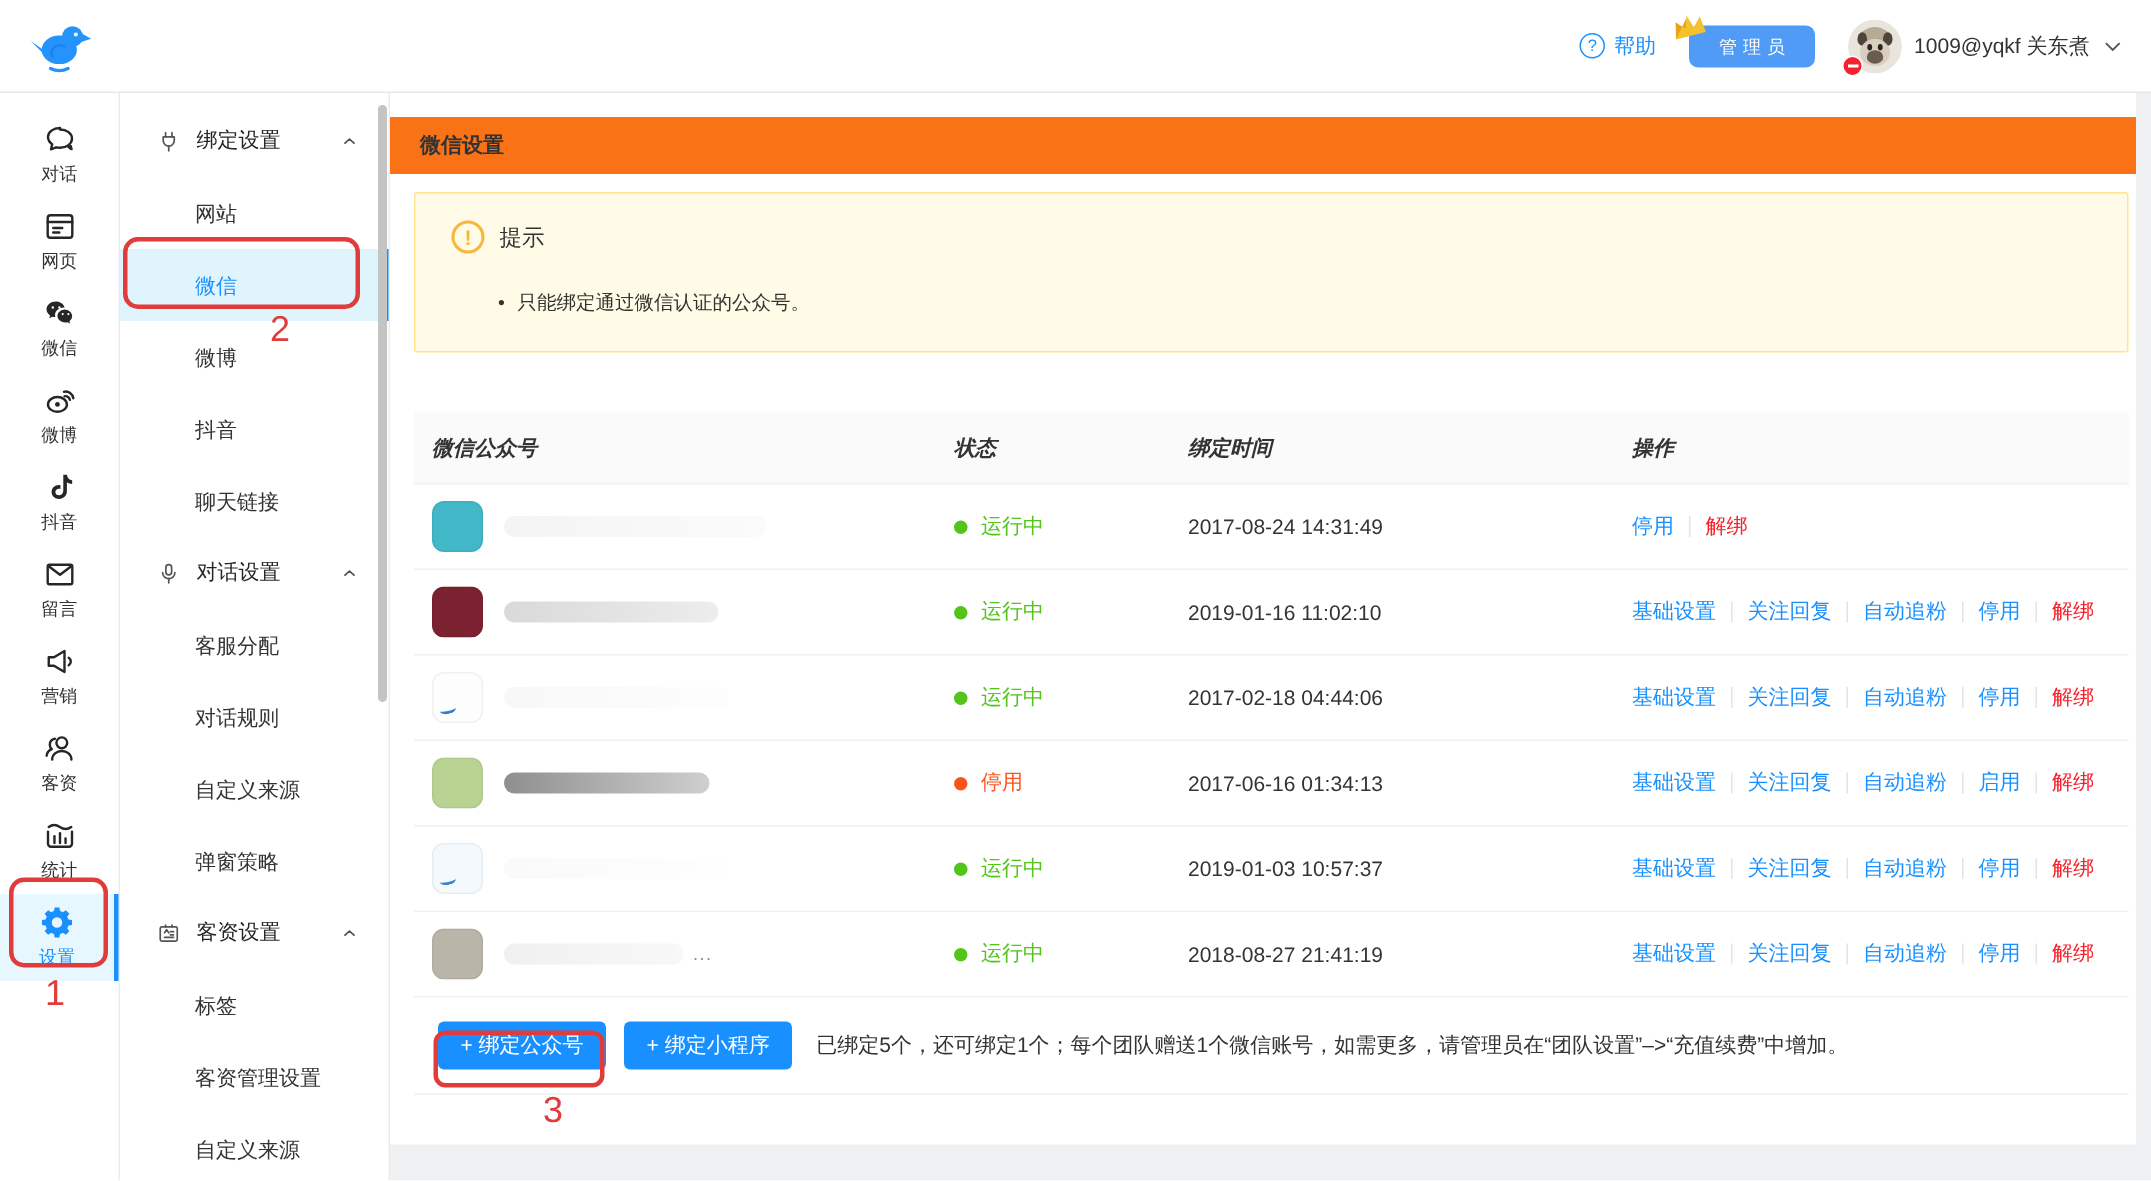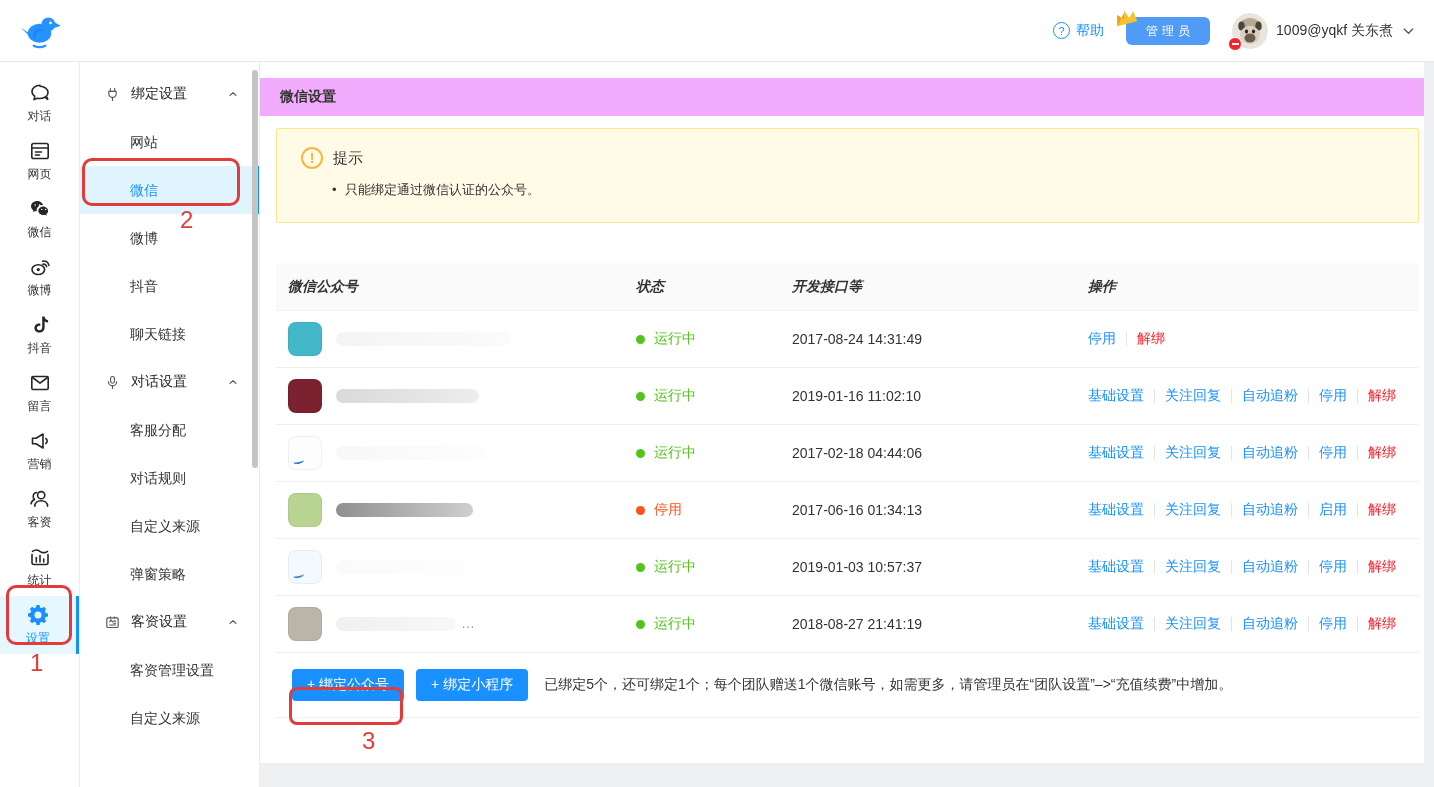--- a/index.html
+++ b/index.html
@@ -42,28 +42,28 @@
   .sec-head .sec-ic svg { width:17px; height:17px; }
   .sec-head .sec-lbl { flex:1; font-size:14px; color:#262626; }
   .sec-head .caret { display:flex; width:12px; color:#555; }
   .sub-item { height:48px; line-height:48px; padding-left:50px; font-size:14px; color:#333; cursor:pointer; }
   .sub-item.active { background:#e0f4fe; color:#1890ff; border-right:3px solid #1890ff; }
   .sm-scrollbar { position:absolute; right:1px; top:8px; width:6px; height:398px; background:#c4c4c4; border-radius:3px; }
 
   
   .main { flex:1; background:#eef0f2; display:flex; }
   .panel { flex:1; margin:0 10px 24px 0; background:#fff; overflow:hidden; }
-  .titlebar { margin-top:16px; height:38px; background:#f0abfc; display:flex; align-items:center; padding-left:20px; font-weight:bold; color:#333; }
+  .titlebar { margin-top:16px; height:38px; background:#f97316; display:flex; align-items:center; padding-left:20px; font-weight:bold; color:#333; }
   .content { padding:12px 5px 0 16px; }
 
   .notice { background:#fffbe6; border:1px solid #ffe58f; border-radius:2px; padding:18px 24px 20px 24px; }
   .notice-head { display:flex; align-items:center; gap:10px; }
   .warn-ic { width:22px; height:22px; border:2px solid #f6b73c; border-radius:50%; color:#f6b73c; font-weight:bold; font-size:14px; display:flex; align-items:center; justify-content:center; flex-shrink:0; }
   .notice-title { font-size:15px; color:#333; }
-  .notice ul { list-style:none; margin-top:8px; }
+  .notice ul { list-style:none; margin-top:20px; }
   .notice li { position:relative; padding-left:44px; line-height:25px; font-size:13px; color:#333; }
   .notice li::before { content:"•"; position:absolute; left:31px; color:#333; }
 
   .table { margin-top:40px; }
   .thead { display:grid; grid-template-columns:348px 156px 296px 1fr; align-items:center; height:48px; background:#fafafa; border-bottom:1px solid #f0f0f0;font-style:italic; }
   .thead .th { padding-left:12px; color:#333; font-weight:600; }
   .trow { display:grid; grid-template-columns:348px 156px 296px 1fr; align-items:center; height:57px; border-bottom:1px solid #f0f0f0; }
   .td { padding-left:12px; display:flex; align-items:center; }
   .avatar-sq { position:relative; width:34px; height:34px; border-radius:8px; border:1px solid rgba(0,0,0,.05); flex-shrink:0; }
   .avatar-sq .accent { position:absolute; left:4px; bottom:5px; width:11px; height:6px; border-bottom:2px solid; border-radius:50%; transform:rotate(-12deg); }
@@ -297,20 +297,21 @@
               <path d="M13.5 10h3M13.5 13h3M8 15.5h8.5"></path>
             </svg>
           </span>
           <span class="sec-lbl">客资设置</span>
           <span class="caret">
             <svg viewBox="0 0 24 24" fill="none" stroke="currentColor" stroke-width="2.4" stroke-linecap="round" stroke-linejoin="round">
               <path d="M6 14.8L12 9.4l6 5.4"></path>
             </svg>
           </span>
         </div>
+        <div class="sub-item">标签</div>
         <div class="sub-item">客资管理设置</div>
         <div class="sub-item">自定义来源</div>
       </nav>
 
     <main class="main">
       <div class="panel">
         <div class="titlebar">微信设置</div>
         <div class="content">
 
           <div class="notice">
@@ -320,21 +321,21 @@
             </div>
             <ul>
               <li>只能绑定通过微信认证的公众号。</li>
             </ul>
           </div>
 
           <div class="table">
             <div class="thead" id="thead">
                 <div class="th">微信公众号</div>
                 <div class="th">状态</div>
-                <div class="th">开发接口等</div>
+                <div class="th">绑定时间</div>
                 <div class="th">操作</div>
               </div>
             <div id="tbody">
                 <div class="trow">
                   <div class="td">
                     <div class="avatar-sq" style="background: rgb(65, 183, 200);"></div>
                     <div class="name-bar" style="width: 175px; background: linear-gradient(to right, rgb(244, 244, 244), rgb(251, 251, 251));"></div>
                   </div>
                   <div class="td">
                     <span class="status-dot" style="background: rgb(82, 196, 26);"></span>

